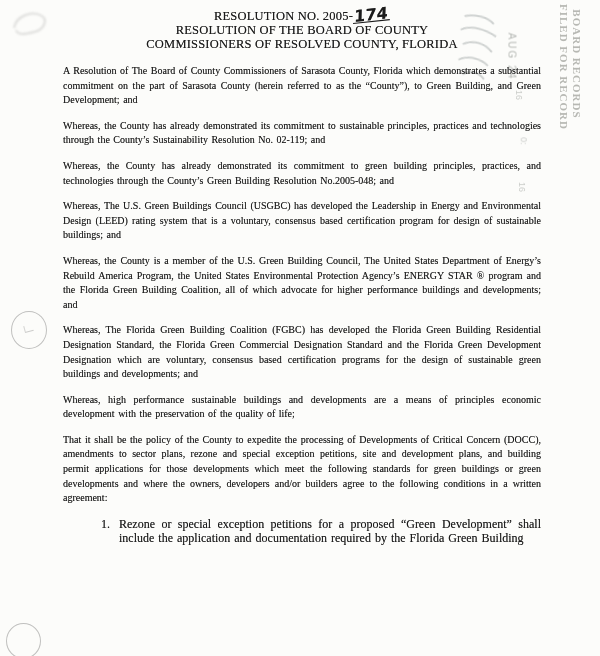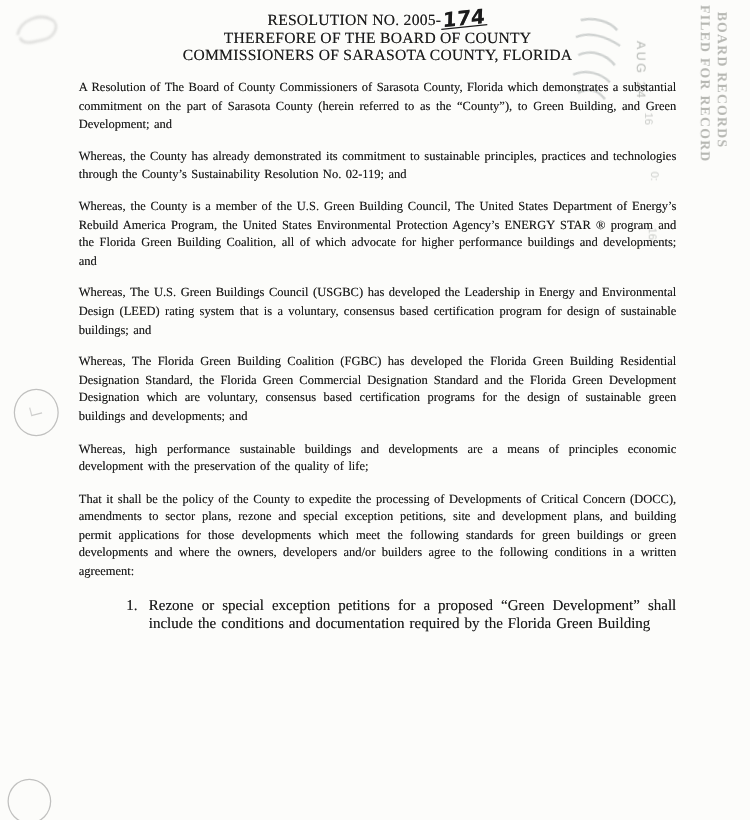--- a/index.html
+++ b/index.html
@@ -147,33 +147,34 @@
 
   <div class="circle-mark circle-mid"></div>
   <div class="circle-mark circle-bottom"></div>
 
   <div class="content">
 
     <div class="title-block">
       <div class="title-line">
         <span>RESOLUTION NO. 2005-</span><span class="handwritten">174</span>
       </div>
-      <div class="title-line">THEREFORE OF THE BOARD OF COUNTY</div>
-      <div class="title-line">COMMISSIONERS OF SARASOTA COUNTY, FLORIDA</div>
+      <div class="title-line">RESOLUTION OF THE BOARD OF COUNTY</div>
+      <div class="title-line">COMMISSIONERS OF RESOLVED COUNTY, FLORIDA</div>
     </div>
 
     <div class="bodytext">
       <p>A Resolution of The Board of County Commissioners of Sarasota County, Florida which demonstrates a substantial commitment on the part of Sarasota County (herein referred to as the “County”), to Green Building, and Green Development; and</p>
       <p>Whereas, the County has already demonstrated its commitment to sustainable principles, practices and technologies through the County’s Sustainability Resolution No. 02-119; and</p>
+      <p>Whereas, the County has already demonstrated its commitment to green building principles, practices, and technologies through the County’s Green Building Resolution No.2005-048; and</p>
+      <p>Whereas, The U.S. Green Buildings Council (USGBC) has developed the Leadership in Energy and Environmental Design (LEED) rating system that is a voluntary, consensus based certification program for design of sustainable buildings; and</p>
       <p>Whereas, the County is a member of the U.S. Green Building Council, The United States Department of Energy’s Rebuild America Program, the United States Environmental Protection Agency’s ENERGY STAR ® program and the Florida Green Building Coalition, all of which advocate for higher performance buildings and developments; and</p>
-      <p>Whereas, The U.S. Green Buildings Council (USGBC) has developed the Leadership in Energy and Environmental Design (LEED) rating system that is a voluntary, consensus based certification program for design of sustainable buildings; and</p>
       <p>Whereas, The Florida Green Building Coalition (FGBC) has developed the Florida Green Building Residential Designation Standard, the Florida Green Commercial Designation Standard and the Florida Green Development Designation which are voluntary, consensus based certification programs for the design of sustainable green buildings and developments; and</p>
       <p>Whereas, high performance sustainable buildings and developments are a means of principles economic development with the preservation of the quality of life;</p>
       <p>That it shall be the policy of the County to expedite the processing of Developments of Critical Concern (DOCC), amendments to sector plans, rezone and special exception petitions, site and development plans, and building permit applications for those developments which meet the following standards for green buildings or green developments and where the owners, developers and/or builders agree to the following conditions in a written agreement:</p>
 
       <div class="list-item">
         <span class="list-num">1.</span>
-        <span class="list-text">Rezone or special exception petitions for a proposed “Green Development” shall include the conditions and documentation required by the Florida Green Building</span>
+        <span class="list-text">Rezone or special exception petitions for a proposed “Green Development” shall include the application and documentation required by the Florida Green Building</span>
       </div>
     </div>
 
   </div>
 </div>
 
 </body></html>

